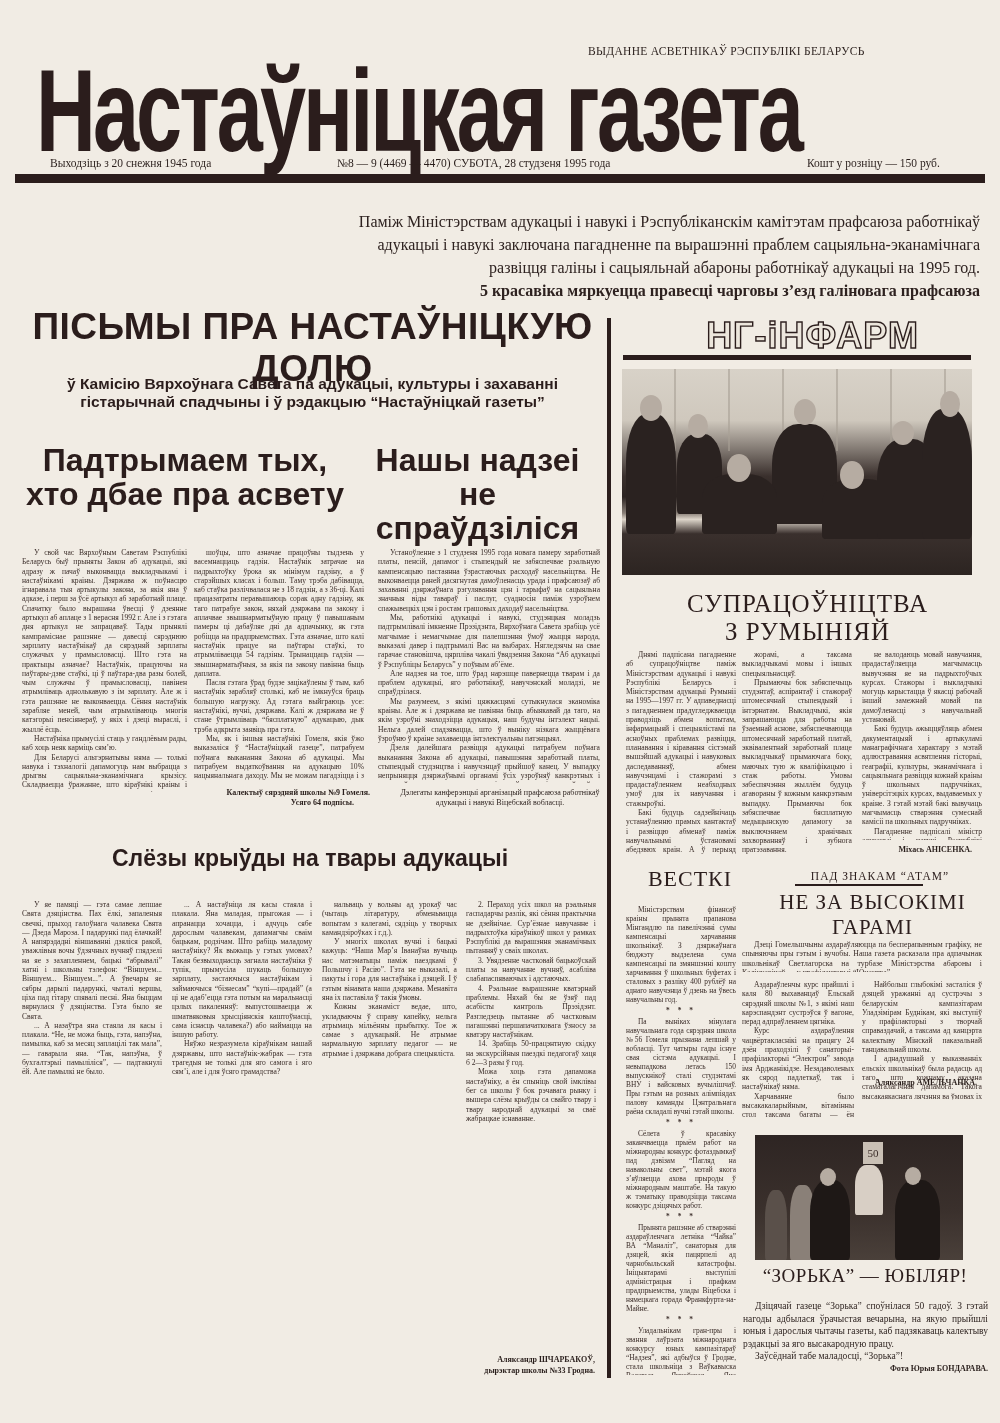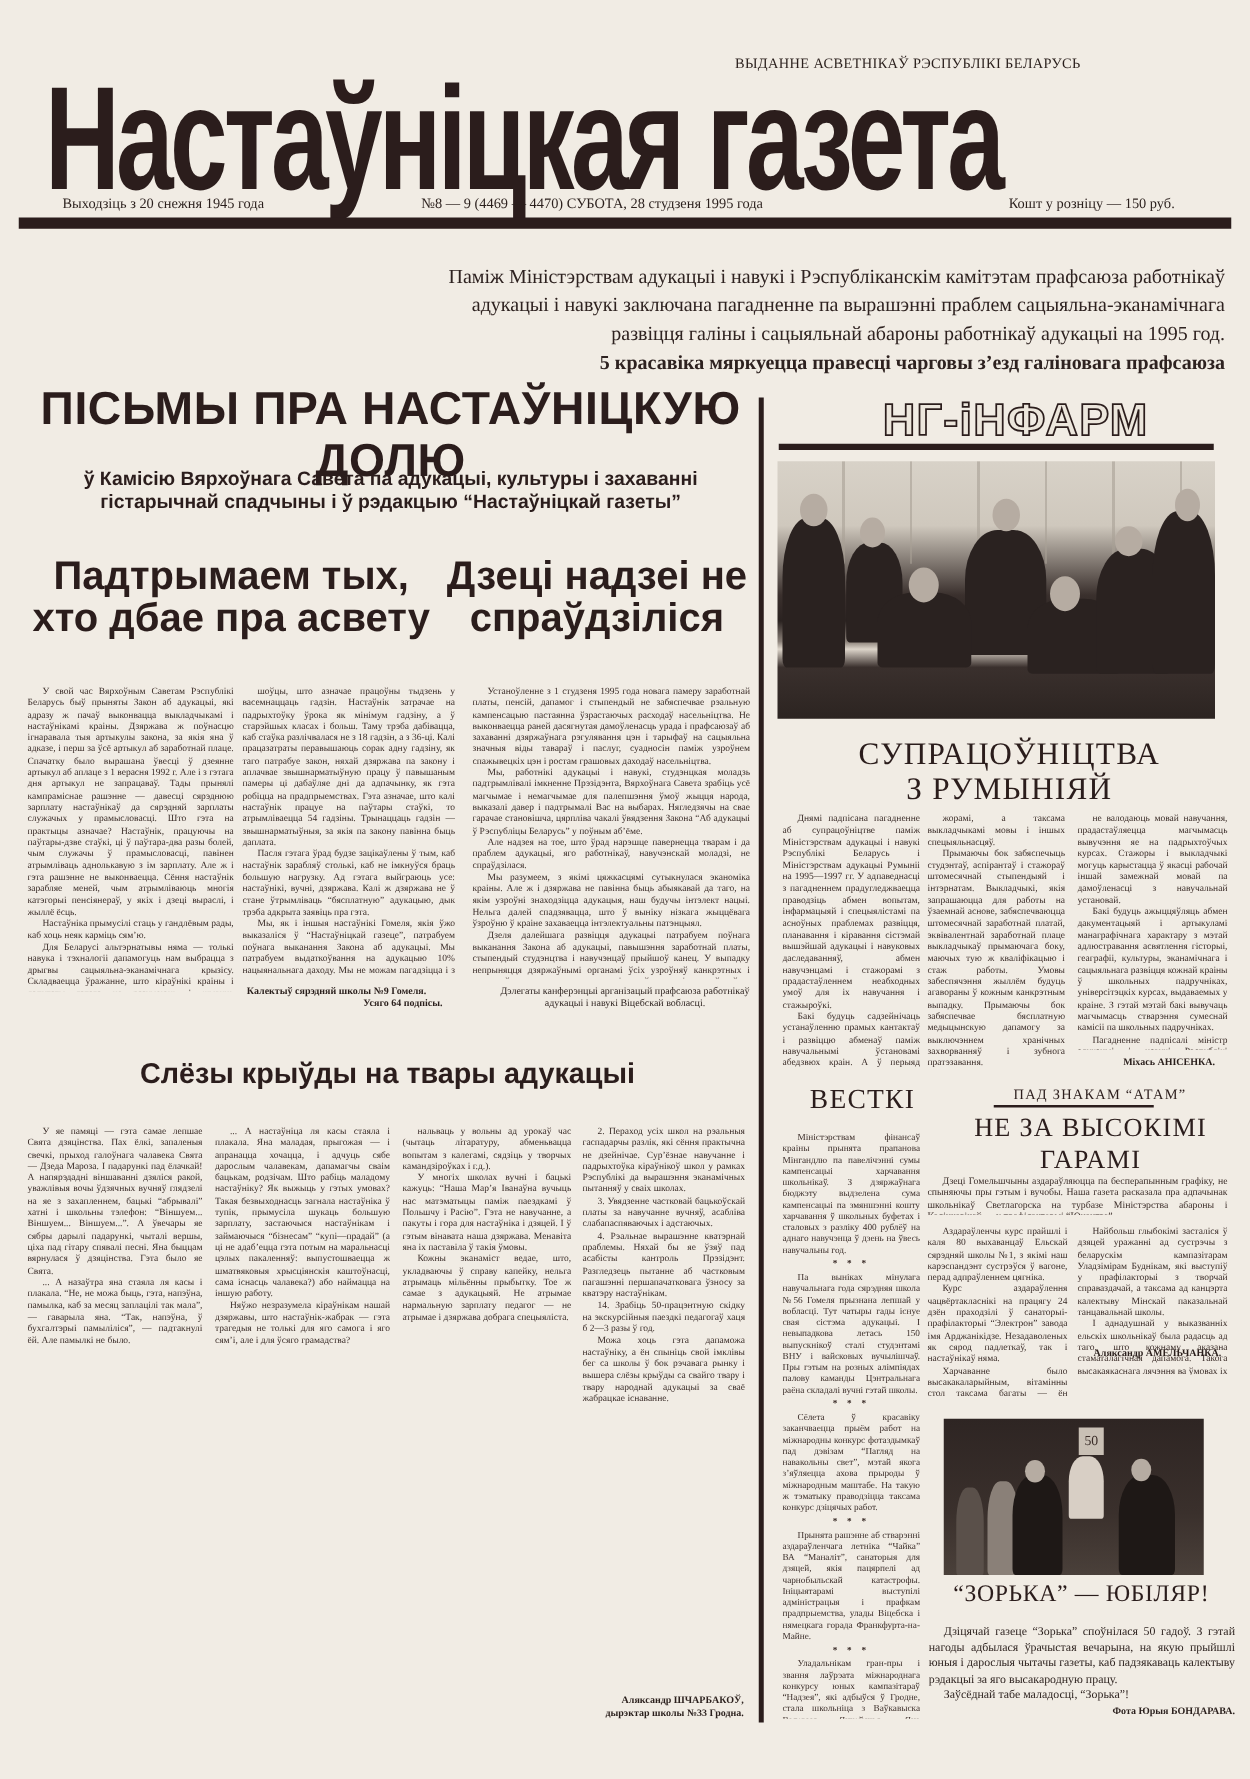--- a/index.html
+++ b/index.html
@@ -79,35 +79,35 @@
 <div class="abs lead-deck">
   <div>Паміж Міністэрствам адукацыі і навукі і Рэспубліканскім камітэтам прафсаюза работнікаў</div>
   <div>адукацыі і навукі заключана пагадненне па вырашэнні праблем сацыяльна-эканамічнага</div>
   <div>развіцця галіны і сацыяльнай абароны работнікаў адукацыі на 1995 год.</div>
   <div class="last">5 красавіка мяркуецца правесці чарговы з’езд галіновага прафсаюза</div>
 </div>
 
 <div class="abs sans-head letters-title">ПІСЬМЫ ПРА НАСТАЎНІЦКУЮ ДОЛЮ</div>
 <div class="abs sans-head letters-sub">ў Камісію Вярхоўнага Савета па адукацыі, культуры і захаванні гістарычнай спадчыны і ў рэдакцыю “Настаўніцкай газеты”</div>
 <div class="abs sans-head hl hl-left">Падтрымаем тых, хто дбае пра асвету</div>
-<div class="abs sans-head hl hl-right">Дзеці надзеі не спраўдзіліся</div>
+<div class="abs sans-head hl hl-right">Нашы надзеі не спраўдзіліся</div>
 
 <div class="abs col" style="left:22px; top:548px; width:165px; height:245px;">
   <p>У свой час Вярхоўным Саветам Рэспублікі Беларусь быў прыняты Закон аб адукацыі, які адразу ж пачаў выконвацца выкладчыкамі і настаўнікамі краіны. Дзяржава ж поўнасцю ігнаравала тыя артыкулы закона, за якія яна ў адказе, і перш за ўсё артыкул аб заработнай плаце. Спачатку было вырашана ўвесці ў дзеянне артыкул аб аплаце з 1 верасня 1992 г. Але і з гэтага дня артыкул не запрацаваў. Тады прынялі кампраміснае рашэнне — давесці сярэднюю зарплату настаўнікаў да сярэдняй зарплаты служачых у прамысловасці. Што гэта на практыцы азначае? Настаўнік, працуючы на паўтары-дзве стаўкі, ці ў паўтара-два разы болей, чым служачы ў прамысловасці, павінен атрымліваць аднолькавую з ім зарплату. Але ж і гэта рашэнне не выконваецца. Сёння настаўнік зарабляе меней, чым атрымліваюць многія катэгорыі пенсіянераў, у якіх і дзеці выраслі, і жыллё ёсць.</p>
   <p>Настаўніка прымусілі стаць у гандлёвым рады, каб хоць неяк карміць сям’ю.</p>
   <p>Для Беларусі альтэрнатывы няма — толькі навука і тэхналогіі дапамогуць нам выбрацца з дрыгвы сацыяльна-эканамічнага крызісу. Складваецца ўражанне, што кіраўнікі краіны і дэпутаты гэтага не разумеюць і жывуць сённяшнім днём. Працаёмкасць рабочага дня настаўніка — адна з самых высокіх у краіне. Нават спецыялісты па нарміраванні не могуць прыйсці да згоды: адны называюць фактычную працягласць рабочага тыдня настаўніка у 58 (па закону працягласць рабочага тыдня ў народный гаспадарцы не павінна перавышаць 41 гадзіну), іншыя — у 70. І гэта пры тым, што значная частка працазатрат застаецца неаплачваемай. Значыць, прынцып аплаты па працы ў нас не выконваецца.</p>
 
 </div>
 <div class="abs col" style="left:194px; top:548px; width:170px; height:235px;">
   <p>шоўцы, што азначае працоўны тыдзень у васемнаццаць гадзін. Настаўнік затрачае на падрыхтоўку ўрока як мінімум гадзіну, а ў старэйшых класах і больш. Таму трэба дабівацца, каб стаўка разлічвалася не з 18 гадзін, а з 36-ці. Калі працазатраты перавышаюць сорак адну гадзіну, як таго патрабуе закон, няхай дзяржава па закону і аплачвае звышнарматыўную працу ў павышаным памеры ці дабаўляе дні да адпачынку, як гэта робіцца на прадпрыемствах. Гэта азначае, што калі настаўнік працуе на паўтары стаўкі, то атрымліваецца 54 гадзіны. Трынаццаць гадзін — звышнарматыўныя, за якія па закону павінна быць даплата.</p>
   <p>Пасля гэтага ўрад будзе зацікаўлены ў тым, каб настаўнік зарабляў столькі, каб не імкнуўся браць большую нагрузку. Ад гэтага выйграюць усе: настаўнікі, вучні, дзяржава. Калі ж дзяржава не ў стане ўтрымліваць “бясплатную” адукацыю, дык трэба адкрыта заявіць пра гэта.</p>
   <p>Мы, як і іншыя настаўнікі Гомеля, якія ўжо выказаліся ў “Настаўніцкай газеце”, патрабуем поўнага выканання Закона аб адукацыі. Мы патрабуем выдаткоўвання на адукацыю 10% нацыянальнага даходу. Мы не можам пагадзіцца і з тым, што на прадпрыемстве, якое працуе чатыры дні ў тыдзень, служачы атрымліваюць большую зарплату.</p>
 
 </div>
-<div class="abs sig" style="left:181px; top:788px; width:160px;">Калектыў сярэдняй школы №9 Гомеля.</div>
+<div class="abs sig" style="left:210px; top:788px; width:160px;">Калектыў сярэдняй школы №9 Гомеля.</div>
 <div class="abs sig" style="left:194px; top:798px; width:160px;">Усяго 64 подпісы.</div>
 
 <div class="abs col" style="left:378px; top:548px; width:222px; height:235px;">
   <p>Устаноўленне з 1 студзеня 1995 года новага памеру заработнай платы, пенсій, дапамог і стыпендый не забяспечвае рэальную кампенсацыю пастаянна ўзрастаючых расходаў насельніцтва. Не выконваецца раней дасягнутая дамоўленасць урада і прафсаюзаў аб захаванні дзяржаўнага рэгулявання цэн і тарыфаў на сацыяльна значныя віды тавараў і паслуг, суадносін паміж узроўнем спажывецкіх цэн і ростам грашовых даходаў насельніцтва.</p>
   <p>Мы, работнікі адукацыі і навукі, студэнцкая моладзь падтрымлівалі імкненне Прэзідэнта, Вярхоўнага Савета зрабіць усё магчымае і немагчымае для палепшэння ўмоў жыцця народа, выказалі давер і падтрымалі Вас на выбарах. Нягледзячы на свае гарачае становішча, цярпліва чакалі ўвядзення Закона “Аб адукацыі ў Рэспубліцы Беларусь” у поўным аб’ёме.</p>
   <p>Але надзея на тое, што ўрад нарэшце павернецца тварам і да праблем адукацыі, яго работнікаў, навучэнскай моладзі, не спраўдзілася.</p>
   <p>Мы разумеем, з якімі цяжкасцямі сутыкнулася эканоміка краіны. Але ж і дзяржава не павінна быць абыякавай да таго, на якім узроўні знаходзіцца адукацыя, наш будучы інтэлект нацыі. Нельга далей спадзявацца, што ў выніку нізкага жыццёвага ўзроўню ў краіне захаваецца інтэлектуальны патэнцыял.</p>
   <p>Дзеля далейшага развіцця адукацыі патрабуем поўнага выканання Закона аб адукацыі, павышэння заработнай платы, стыпендый студэнцтва і навучэнцаў прыйшоў канец. У выпадку непрыняцця дзяржаўнымі органамі ўсіх узроўняў канкрэтных і аператыўных мер па недапушчэнні далейшага зніжэння ўзроўню жыцця работнікаў галіны, студэнцкай і навучэнскай моладзі, мы пакідаем за сабой правы заклікаць працоўныя калектывы да масавых акцый пратэсту.</p>
 
 </div>
@@ -117,21 +117,21 @@
 <div class="abs col" style="left:22px; top:900px; width:140px; height:495px;">
   <p>У яе памяці — гэта самае лепшае Свята дзяцінства. Пах ёлкі, запаленыя свечкі, прыход галоўнага чалавека Свята — Дзеда Мароза. І падарункі пад ёлачкай! А напярэдадні віншаванні дзяліся ракой, уважлівыя вочы ўдзячных вучняў глядзелі на яе з захапленнем, бацькі “абрывалі” хатні і школьны тэлефон: “Віншуем... Віншуем... Віншуем...”. А ўвечары яе сябры дарылі падарункі, чыталі вершы, ціха пад гітару спявалі песні. Яна быццам вярнулася ў дзяцінства. Гэта было яе Свята.</p>
   <p>... А назаўтра яна стаяла ля касы і плакала. “Не, не можа быць, гэта, напэўна, памылка, каб за месяц заплацілі так мала”, — гаварыла яна. “Так, напэўна, ў бухгалтэрыі памыліліся”, — падтакнулі ёй. Але памылкі не было.</p>
 </div>
 <div class="abs col" style="left:172px; top:900px; width:140px; height:495px;">
   <p>... А настаўніца ля касы стаяла і плакала. Яна маладая, прыгожая — і апранацца хочацца, і адчуць сябе дарослым чалавекам, дапамагчы сваім бацькам, родзічам. Што рабіць маладому настаўніку? Як выжыць у гэтых умовах? Такая безвыходнасць загнала настаўніка ў тупік, прымусіла шукаць большую зарплату, застаючыся настаўнікам і займаючыся “бізнесам” “купі—прадай” (а ці не адаб’ецца гэта потым на маральнасці цэлых пакаленняў: выпустошваецца ж шматвяковыя хрысціянскія каштоўнасці, сама існасць чалавека?) або наймацца на іншую работу.</p>
   <p>Няўжо незразумела кіраўнікам нашай дзяржавы, што настаўнік-жабрак — гэта трагедыя не толькі для яго самога і яго сям’і, але і для ўсяго грамадства?</p>
 </div>
 <div class="abs col" style="left:322px; top:900px; width:135px; height:495px;">
   <p>нальваць у вольны ад урокаў час (чытаць літаратуру, абменьвацца вопытам з калегамі, сядзіць у творчых камандзіроўках і г.д.).</p>
-  <p>У многіх школах вучні і бацькі кажуць: “Наша Мар’я Іванаўна вучыць нас матэматыцы паміж паездкамі ў Польшчу і Расію”. Гэта не навучанне, а пакуты і гора для настаўніка і дзяцей. І ў гэтым вінавата наша дзяржава. Менавіта яна іх паставіла ў такія ўмовы.</p>
+  <p>У многіх школах вучні і бацькі кажуць: “Наша Мар’я Іванаўна вучыць нас матэматыцы паміж паездкамі ў Польшчу і Расію”. Гэта не выказалі, а пакуты і гора для настаўніка і дзяцей. І ў гэтым вінавата наша дзяржава. Менавіта яна іх паставіла ў такія ўмовы.</p>
   <p>Кожны эканаміст ведае, што, укладваючы ў справу капейку, нельга атрымаць мільённы прыбытку. Тое ж самае з адукацыяй. Не атрымае нармальную зарплату педагог — не атрымае і дзяржава добрага спецыяліста.</p>
 </div>
 <div class="abs col" style="left:466px; top:900px; width:130px; height:360px;">
   <p>2. Пераход усіх школ на рэальныя гаспадарчы разлік, які сёння практычна не дзейнічае. Сур’ёзнае навучанне і падрыхтоўка кіраўнікоў школ у рамках Рэспублікі да вырашэння эканамічных пытанняў у сваіх школах.</p>
   <p>3. Увядзенне частковай бацькоўскай платы за навучанне вучняў, асабліва слабапаспяваючых і адстаючых.</p>
   <p>4. Рэальнае вырашэнне кватэрнай праблемы. Няхай бы яе ўзяў пад асабісты кантроль Прэзідэнт. Разгледзець пытанне аб частковым пагашэнні першапачатковага ўзносу за кватэру настаўнікам.</p>
   <p>14. Зрабіць 50-працэнтную скідку на экскурсійныя паездкі педагогаў хаця б 2—3 разы ў год.</p>
   <p>Можа хоць гэта дапаможа настаўніку, а ён спыніць свой імклівы бег са школы ў бок рэчавага рынку і вышера слёзы крыўды са свайго твару і твару народнай адукацыі за сваё жабрацкае існаванне.</p>
 </div>
 <div class="abs sig" style="left:440px; top:1355px; width:155px;">Аляксандр ШЧАРБАКОЎ,</div>

